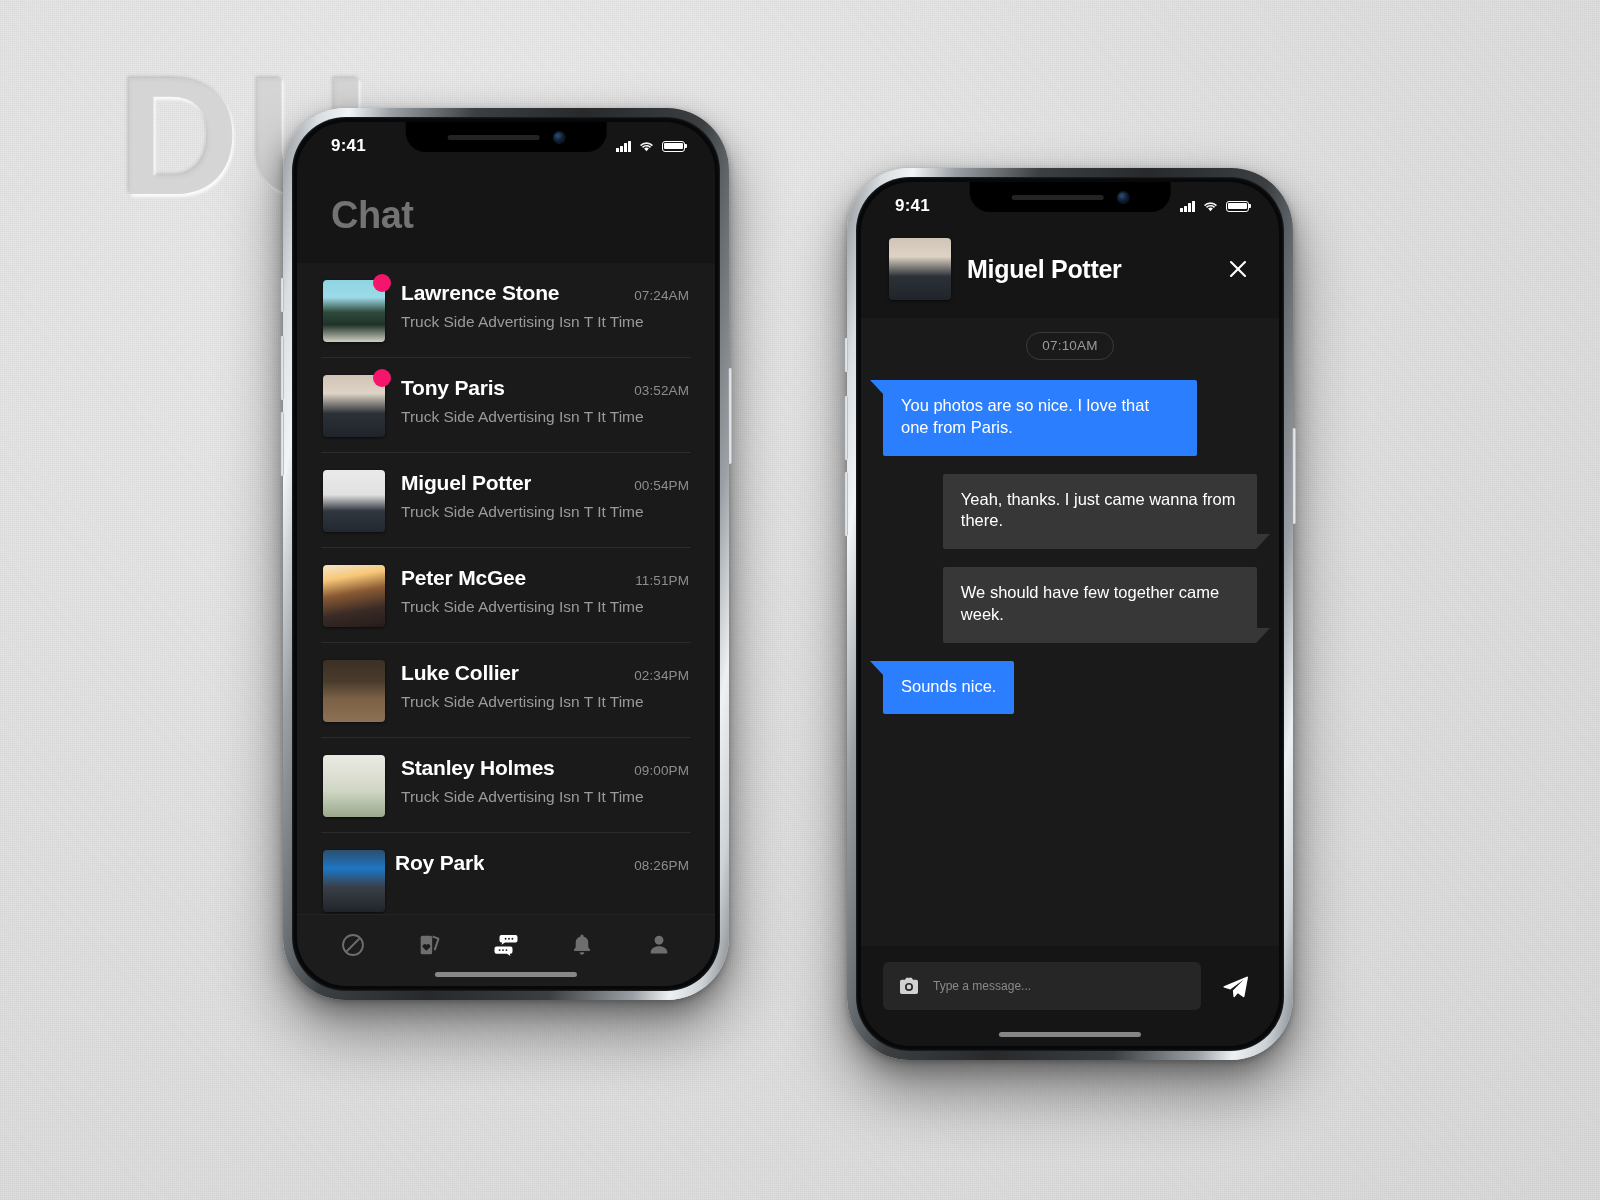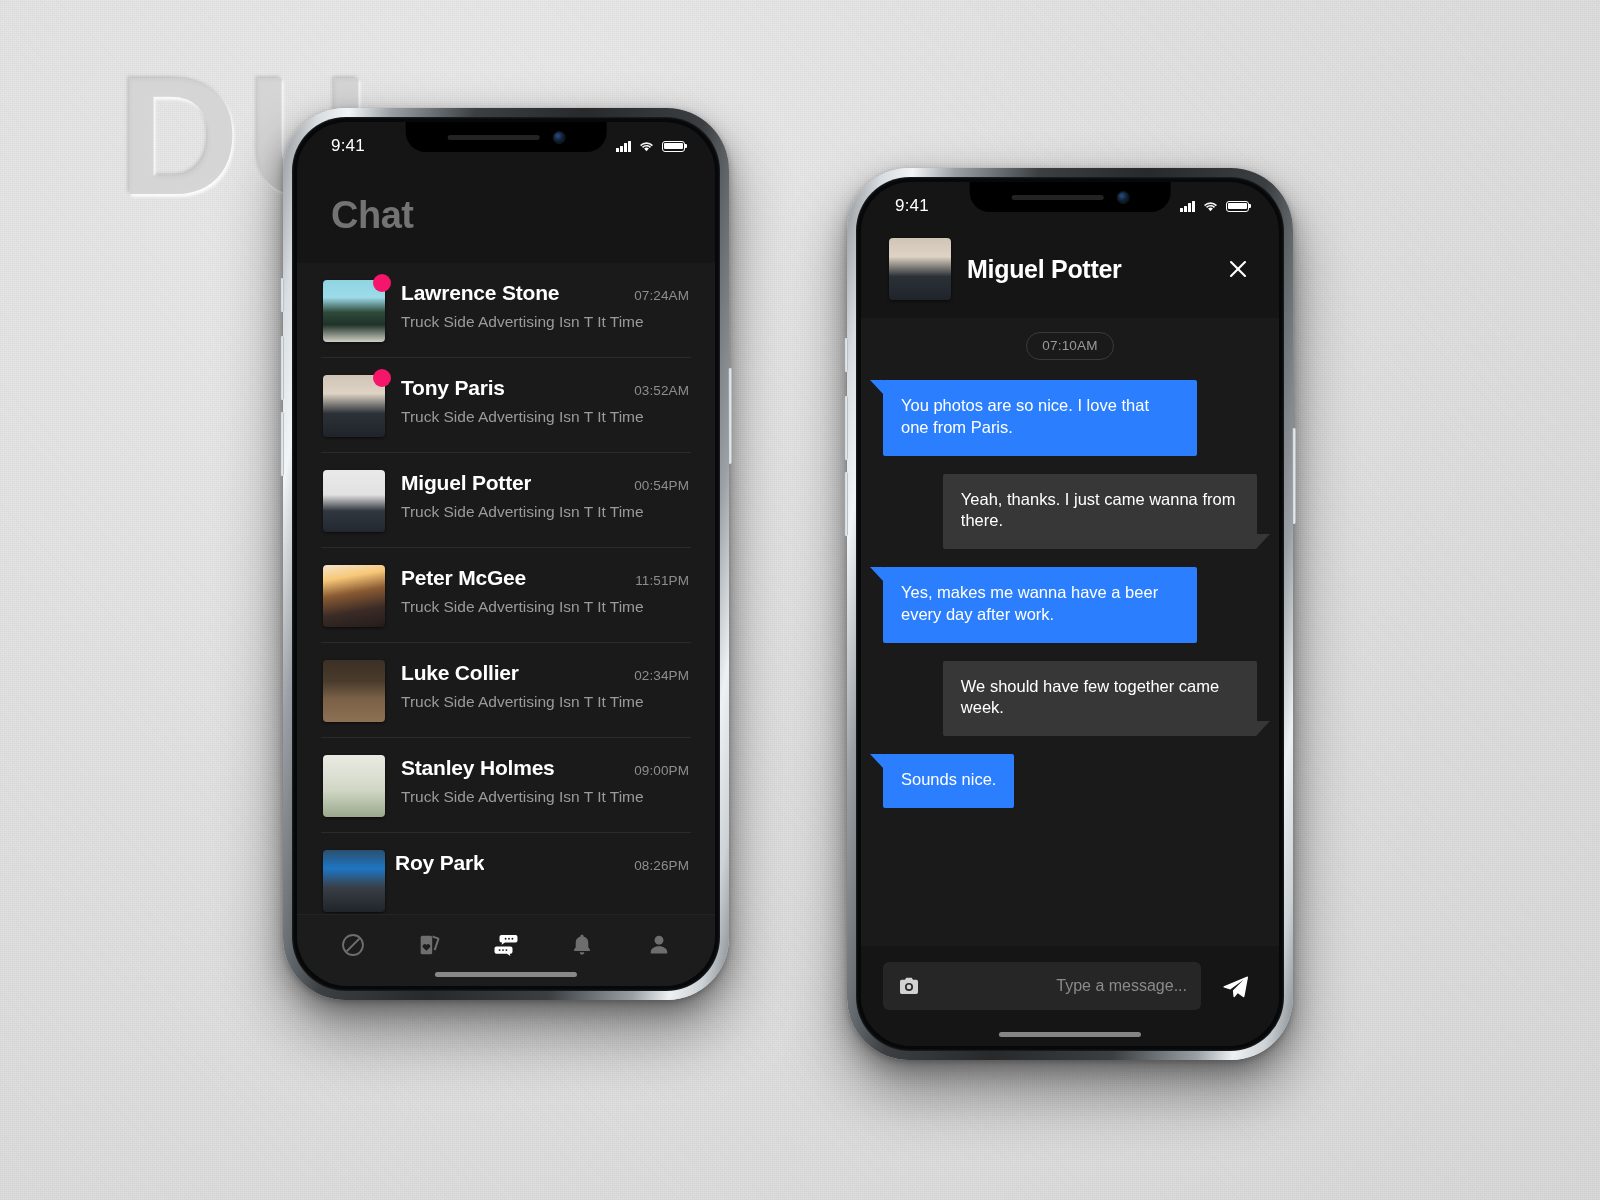--- a/index.html
+++ b/index.html
@@ -98,21 +98,21 @@
     position: relative;
     height: 48px;
     flex: 0 0 48px;
     display: flex;
     align-items: center;
     justify-content: space-between;
     padding: 0 30px 0 34px;
     color: #fff;
     z-index: 4;
   }
-  .clock { font-size: 17px; font-weight: normal; letter-spacing: .2px; }
+  .clock { font-size: 17px; font-weight: bold; letter-spacing: .2px; }
   .status-icons { display: flex; align-items: center; gap: 7px; }
 
   .notch {
     position: absolute;
     top: 0;
     left: 50%;
     transform: translateX(-50%);
     width: 48%;
     height: 30px;
     background: #000;
@@ -335,22 +335,21 @@
   }
   .cam-icon { flex: 0 0 auto; width: 24px; height: 24px; color: #d2d2d2; }
   .cam-icon svg { width: 100%; height: 100%; display: block; }
   .msg-input {
     flex: 1 1 auto;
     background: transparent;
     border: none;
     outline: none;
     color: #e8e8e8;
     font-family: "Liberation Sans", sans-serif;
-    font-size: 16px;
-    text-align: right;
+    font-size: 12px;
   }
   .msg-input::placeholder { color: #8a8a8a; }
   .send-btn {
     flex: 0 0 auto; width: 36px; height: 36px; cursor: pointer;
     display: flex; align-items: center; justify-content: center; color: #fff;
   }
   .send-btn svg { width: 30px; height: 30px; display: block; }
 
   
   .av-lawrence { background-image:
@@ -601,23 +600,20 @@
         <div class="time-pill-row">
           <span class="time-pill">07:10AM</span>
         </div>
 
         <div class="bubble-row out">
             <div class="bubble out">You photos are so nice. I love that one from Paris.</div>
           </div>
           <div class="bubble-row in">
             <div class="bubble in">Yeah, thanks. I just came wanna from there.</div>
           </div>
-          <div class="bubble-row out">
-            <div class="bubble out">Yes, makes me wanna have a beer every day after work.</div>
-          </div>
           <div class="bubble-row in">
             <div class="bubble in">We should have few together came week.</div>
           </div>
           <div class="bubble-row out">
             <div class="bubble out">Sounds nice.</div>
           </div>
           <div class="spacer"></div>
       </div>
 
       <div class="composer">

